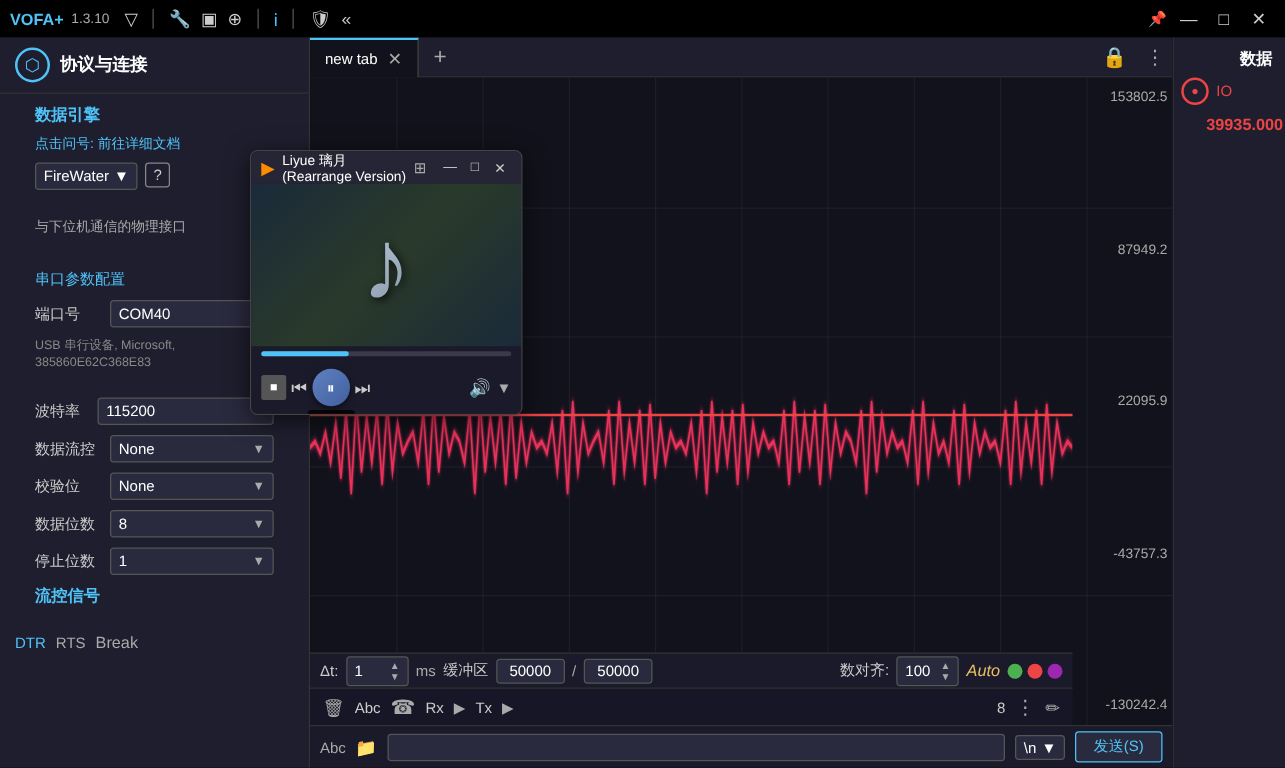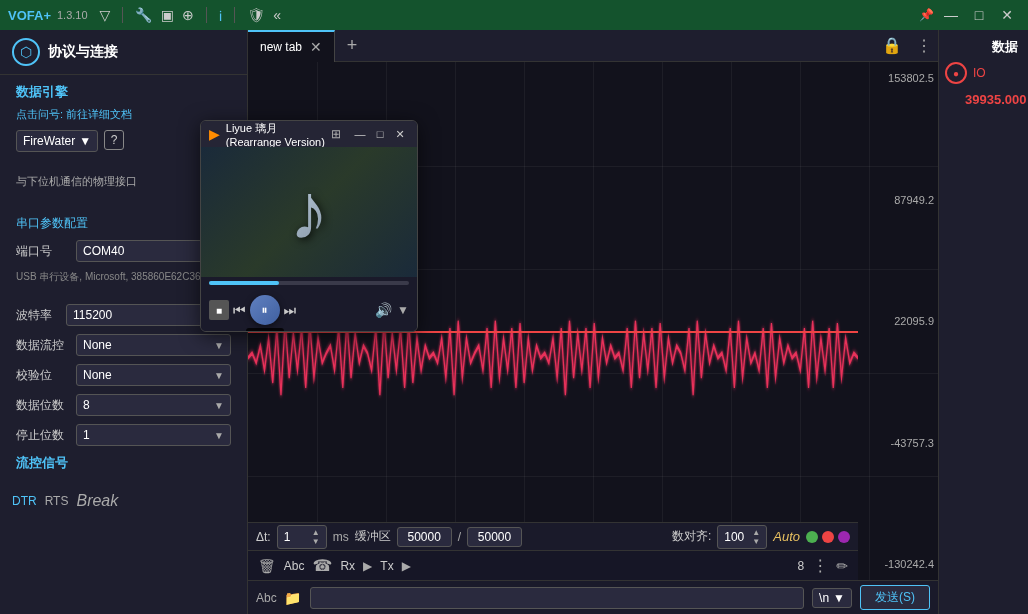--- a/index.html
+++ b/index.html
@@ -1,20 +1,20 @@
 <!DOCTYPE html>
 <html><head>
   <meta charset="utf-8">
   <style>
     * { box-sizing: border-box; margin: 0; padding: 0; }
     body { width: 1028px; height: 614px; overflow: hidden; font-family: 'Microsoft YaHei', Arial, sans-serif; font-size: 12px; background: #1a1a2e; }
 
     
     .titlebar {
-      display: flex; align-items: center; background: #14532d; height: 30px; padding: 0 8px; color: #fff; user-select: none;
+      display: flex; align-items: center; background: #000000; height: 30px; padding: 0 8px; color: #fff; user-select: none;
     }
     .titlebar-logo { color: #4fc3f7; font-weight: bold; font-size: 13px; margin-right: 6px; }
     .titlebar-version { color: #aaa; font-size: 11px; margin-right: 12px; }
     .titlebar-icons { display: flex; gap: 8px; align-items: center; }
     .titlebar-icon { color: #ccc; font-size: 14px; cursor: pointer; }
     .titlebar-icon.blue { color: #4fc3f7; }
     .titlebar-sep { width: 1px; height: 16px; background: #555; margin: 0 4px; }
     .titlebar-spacer { flex: 1; }
     .titlebar-winctrls { display: flex; gap: 2px; }
     .titlebar-winctrls span { width: 26px; height: 26px; display: flex; align-items: center; justify-content: center; color: #ccc; font-size: 14px; cursor: pointer; border-radius: 3px; }
@@ -24,21 +24,21 @@
     .main-layout { display: flex; height: calc(614px - 30px); }
 
     
     .sidebar {
       width: 248px; background: #1e1e2e; border-right: 1px solid #333; display: flex; flex-direction: column; overflow-y: auto;
     }
     .sidebar-top { display: flex; align-items: center; padding: 8px 12px; gap: 8px; border-bottom: 1px solid #333; }
     .sidebar-icon-circle { width: 28px; height: 28px; border-radius: 50%; border: 2px solid #4fc3f7; display: flex; align-items: center; justify-content: center; }
     .sidebar-title { color: #fff; font-size: 14px; font-weight: bold; }
 
-    .sidebar-section { padding: 8px 16px; }
+    .sidebar-section { padding: 8px 28px; }
     .sidebar-section-title { color: #4fc3f7; font-size: 13px; font-weight: bold; margin-bottom: 6px; }
     .sidebar-help { color: #4fc3f7; font-size: 11px; margin-bottom: 8px; cursor: pointer; }
 
     .select-row { display: flex; gap: 6px; margin-bottom: 6px; }
     .select-box {
       background: #2a2a3e; border: 1px solid #555; color: #fff; padding: 3px 6px; font-size: 12px; border-radius: 3px; cursor: pointer; display: flex; align-items: center; gap: 4px;
     }
     .help-btn { background: none; border: 1px solid #888; color: #ccc; width: 20px; height: 20px; border-radius: 3px; cursor: pointer; font-size: 12px; display: flex; align-items: center; justify-content: center; }
 
     .sidebar-label { color: #aaa; font-size: 11px; margin-bottom: 10px; }
@@ -52,21 +52,21 @@
 
     .port-info { color: #888; font-size: 10px; margin-bottom: 10px; line-height: 1.4; }
 
     .baud-row { display: flex; align-items: center; margin-bottom: 8px; margin-top: 20px; }
     .baud-label { color: #ccc; font-size: 12px; min-width: 50px; }
     .baud-select { background: #2a2a3e; border: 1px solid #555; color: #fff; padding: 3px 6px; border-radius: 3px; font-size: 12px; flex: 1; display: flex; align-items: center; justify-content: space-between; cursor: pointer; }
 
     .dtr-row { display: flex; align-items: center; gap: 8px; padding: 6px 12px; }
     .dtr-label { color: #4fc3f7; font-size: 12px; }
     .rts-label { color: #aaa; font-size: 12px; }
-    .break-label { color: #aaa; font-size: 16px; font-style: italic; }
+    .break-label { color: #aaa; font-size: 13px; }
 
     
     .main-content { flex: 1; display: flex; flex-direction: column; background: #12121c; overflow: hidden; position: relative; }
 
     
     .tabs-bar { display: flex; align-items: center; background: #1e1e2e; border-bottom: 1px solid #333; height: 32px; }
     .tab { display: flex; align-items: center; padding: 0 12px; height: 32px; background: #2a2a3e; border-right: 1px solid #444; color: #fff; font-size: 12px; cursor: pointer; gap: 8px; }
     .tab.active { background: #12121c; border-top: 2px solid #4fc3f7; }
     .tab-close { color: #aaa; font-size: 14px; cursor: pointer; }
     .tab-add { padding: 0 12px; color: #aaa; font-size: 18px; cursor: pointer; display: flex; align-items: center; }

